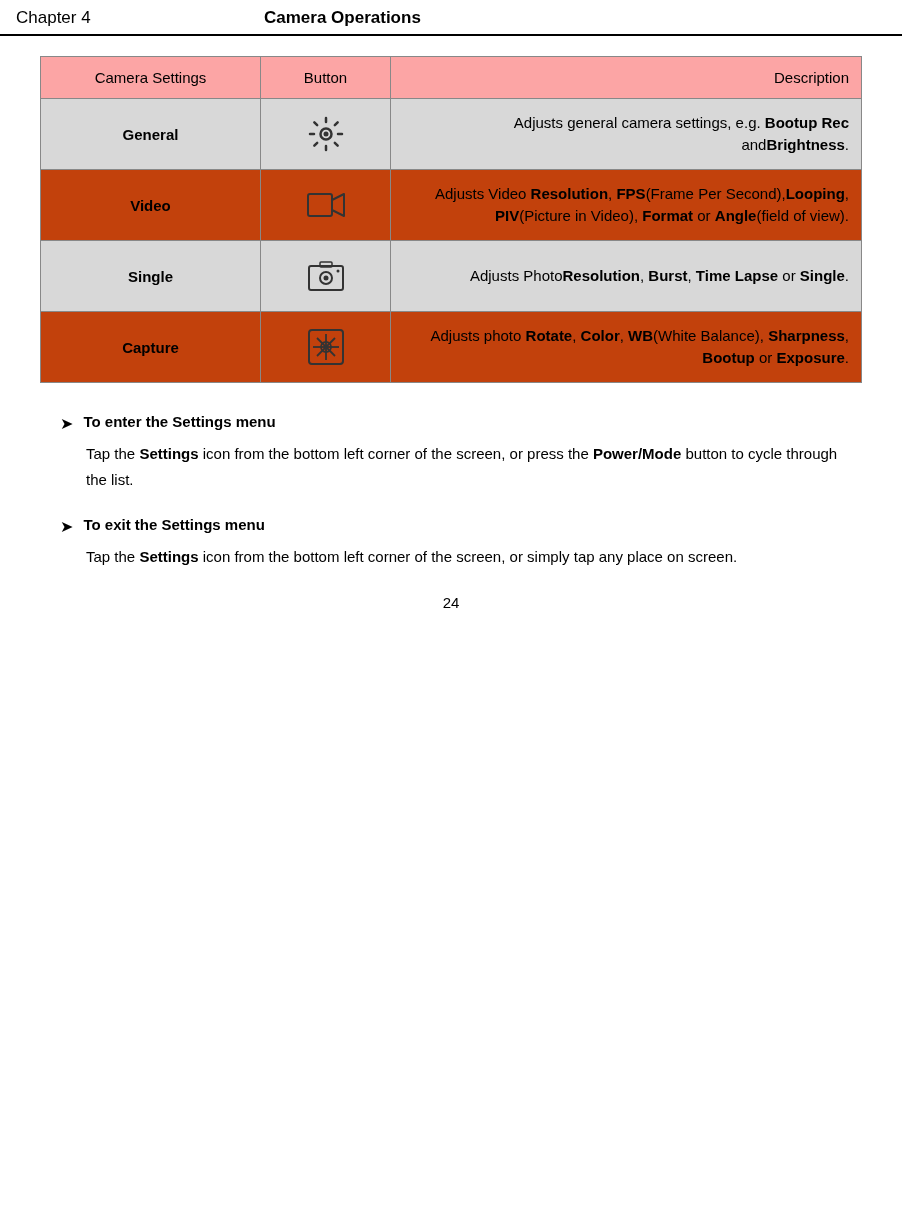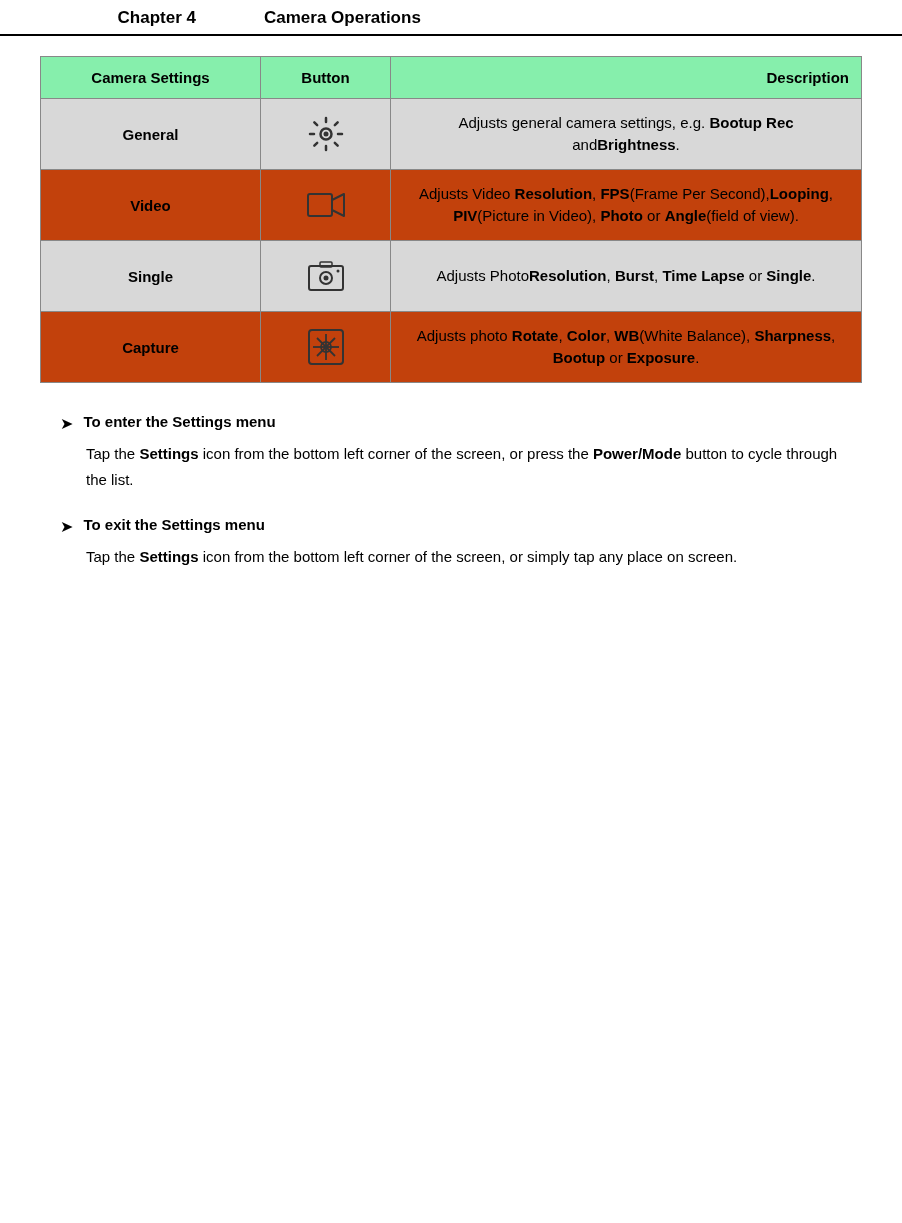--- a/index.html
+++ b/index.html
@@ -16,23 +16,22 @@
     .page-header {
       display: flex;
       align-items: baseline;
       padding: 8px 16px 6px 16px;
       border-bottom: 2px solid #000;
       margin-bottom: 20px;
     }
 
     .chapter-title {
       font-size: 17px;
-      font-weight: bold;
+      font-weight: normal;
       min-width: 180px;
-      text-align: right;
     }
 
     .chapter-name {
       font-size: 17px;
       font-weight: bold;
       margin-left: 68px;
     }
 
     .content-area {
       padding: 0 40px 20px 40px;
@@ -47,40 +46,40 @@
 
     .settings-table th,
     .settings-table td {
       border: 1.5px solid #888;
       padding: 10px 12px;
       vertical-align: middle;
       text-align: center;
     }
 
     .settings-table thead th {
-      background-color: #86efac;
-      font-weight: bold;
+      background-color: #fca5a5;
+      font-weight: normal;
       font-size: 15px;
       padding: 12px;
     }
 
     .settings-table thead th:first-child {
       width: 220px;
     }
 
     .settings-table thead th:nth-child(2) {
       width: 130px;
     }
 
     .settings-table thead th:nth-child(3) {
       text-align: right;
     }
 
     .settings-table tbody tr td:nth-child(3) {
-      text-align: center;
+      text-align: right;
       line-height: 1.5;
     }
 
     .settings-table tbody tr td:first-child {
       font-weight: bold;
       font-size: 15px;
     }
 
     .settings-table tbody tr {
       background: #c2410c;
@@ -169,21 +168,21 @@
         <tr>
           <td>Video</td>
           <td>
             <div class="icon-cell">
               <svg width="38" height="30" viewBox="0 0 38 30" fill="none" xmlns="http://www.w3.org/2000/svg">
       <rect x="1" y="4" width="24" height="22" rx="2" stroke="#333" stroke-width="2"></rect>
       <polygon points="25,10 37,4 37,26 25,20" stroke="#333" stroke-width="2" fill="none" stroke-linejoin="round"></polygon>
     </svg>
             </div>
           </td>
-          <td>Adjusts  Video  <strong>Resolution</strong>, <strong>FPS</strong>(Frame                 Per Second),<strong>Looping</strong>, <strong>PIV</strong>(Picture in Video), <strong>Photo</strong> or <strong>Angle</strong>(field of view).</td>
+          <td>Adjusts  Video  <strong>Resolution</strong>, <strong>FPS</strong>(Frame                 Per Second),<strong>Looping</strong>, <strong>PIV</strong>(Picture in Video), <strong>Format</strong> or <strong>Angle</strong>(field of view).</td>
         </tr>
         <tr class="row-shaded">
           <td>Single</td>
           <td>
             <div class="icon-cell">
               <svg width="36" height="32" viewBox="0 0 36 32" fill="none" xmlns="http://www.w3.org/2000/svg">
       <rect x="1" y="6" width="34" height="24" rx="2" stroke="#333" stroke-width="2"></rect>
       <circle cx="18" cy="18" r="6" stroke="#333" stroke-width="2"></circle>
       <circle cx="18" cy="18" r="2.5" fill="#333"></circle>
       <rect x="12" y="2" width="12" height="5" rx="1" stroke="#333" stroke-width="1.5"></rect>
@@ -222,13 +221,14 @@
       </div>
       <div class="bullet-section">
         <div class="bullet-item">
           <span class="bullet-arrow">➤</span>
           <span class="bullet-heading">To exit the Settings menu</span>
         </div>
         <div class="bullet-text">Tap the <strong>Settings</strong> icon from the bottom left corner of the screen, or simply tap any place on screen.</div>
       </div>
     </div>
 
+  <div class="page-number">24</div>
 </div>
 
 </body></html>

